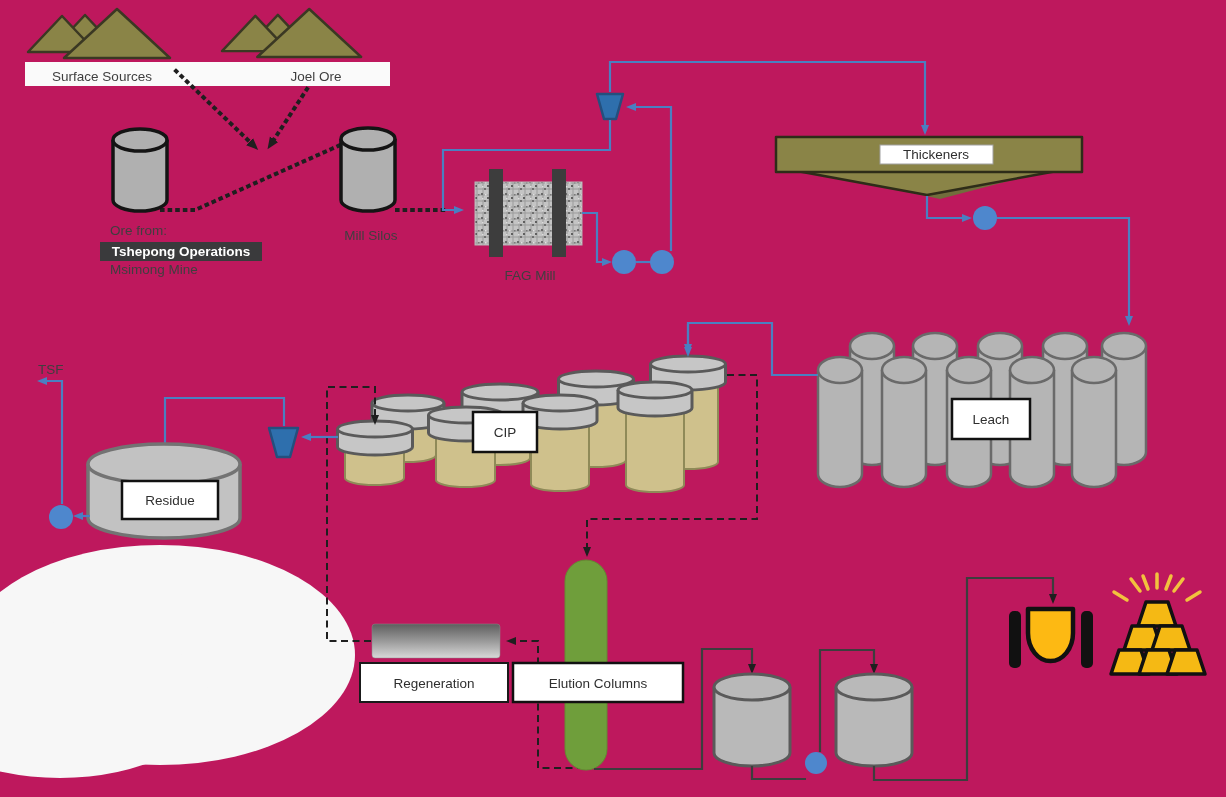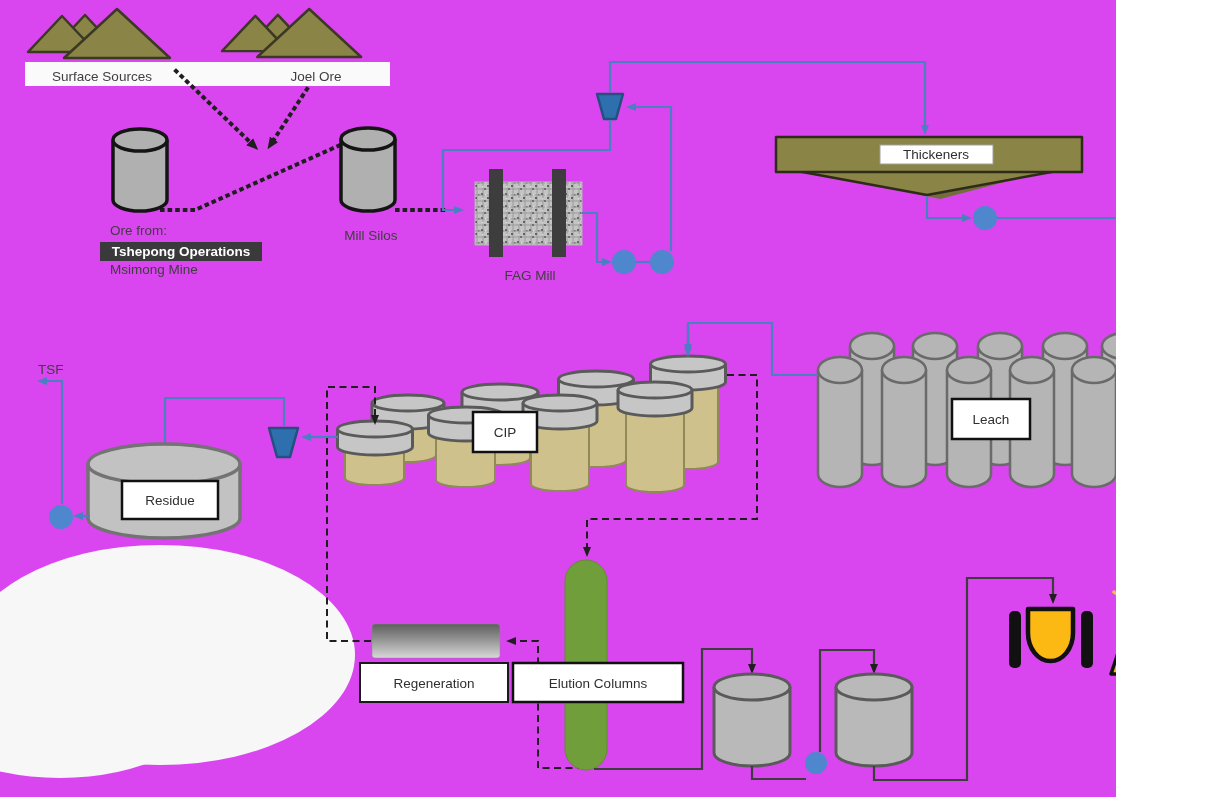--- a/index.html
+++ b/index.html
@@ -1,16 +1,16 @@
 <!DOCTYPE html>
 <html><head>
 <meta charset="utf-8">
 <style>
   html,body{margin:0;padding:0;background:#ffffff;}
-  .stage{position:relative;width:1116px;height:797px;background:#d946ef;overflow:hidden;}
+  .stage{position:relative;width:1226px;height:797px;background:#be185d;overflow:hidden;}
   svg{display:block;}
   .lbl{font-family:"Liberation Sans",sans-serif;font-size:13.5px;fill:#3f3f3f;}
   .lbl-box{font-family:"Liberation Sans",sans-serif;font-size:13.5px;fill:#2f2f2f;}
   .lbl-inv{font-family:"Liberation Sans",sans-serif;font-size:13.5px;font-weight:bold;fill:#ffffff;}
   .f{fill:none;stroke:#4a7fc1;stroke-width:2.2;}
   .blk{fill:none;stroke:#3d3d3d;stroke-width:2.2;}
   .dsh{fill:none;stroke:#1f1f1f;stroke-width:2;stroke-dasharray:7 4.5;}
   .dot{fill:none;stroke:#1f1f1f;stroke-width:4;stroke-dasharray:0.6 7;stroke-linecap:square;}
   .mtn{fill:#8a8447;stroke:#3b3823;stroke-width:2.5;stroke-linejoin:round;}
   .cylGray{fill:#b0b0b0;stroke:#141414;stroke-width:3.5;}

